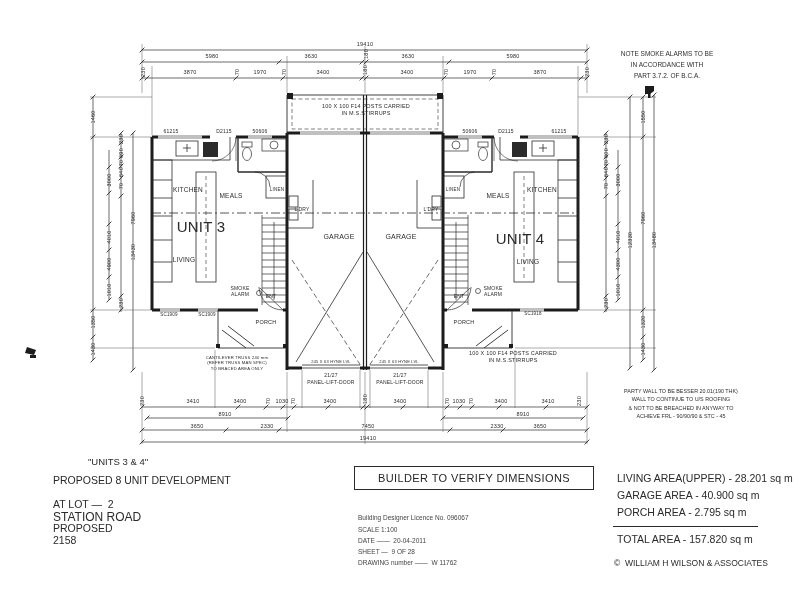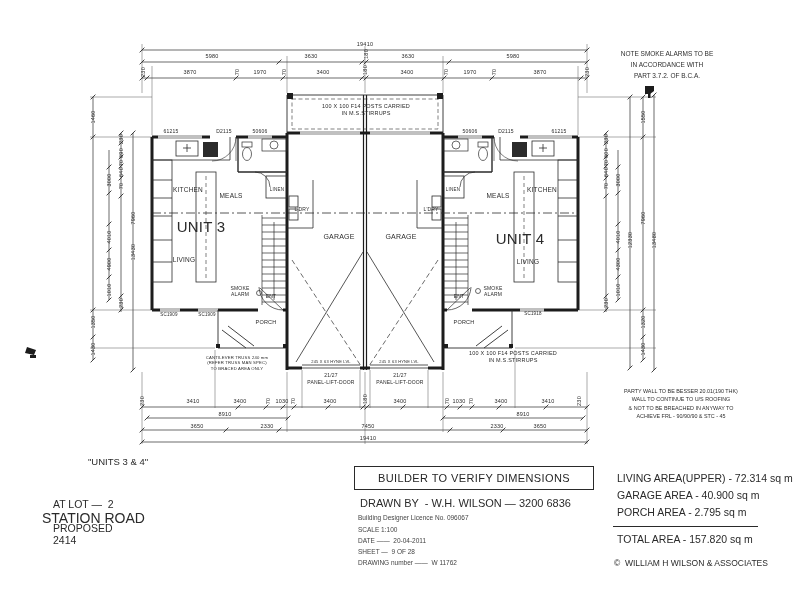--- a/index.html
+++ b/index.html
@@ -415,35 +415,35 @@
   <div class="note" style="left:602px;top:48px;width:130px;font-size:6.5px;line-height:1.7;text-align:center;">NOTE SMOKE ALARMS TO BE
 IN ACCORDANCE WITH
 PART 3.7.2. OF B.C.A.</div>
 
   <div class="note" style="left:597px;top:387px;width:168px;font-size:5.4px;line-height:1.55;text-align:center;">PARTY WALL TO BE BESSER 20.01(190 THK)
 WALL TO CONTINUE TO U/S ROOFING
 &amp; NOT TO BE BREACHED IN ANYWAY TO
 ACHIEVE FRL - 90/90/90 &amp; STC - 45</div>
 
   <div class="tb-line" style="left:88px;top:456px;font-size:9.5px;">"UNITS 3 &amp; 4"</div>
+  <div class="tb-line" style="left:53px;top:474px;font-size:10.5px;">PROPOSED 8 UNIT DEVELOPMENT</div>
   <div class="tb-line" style="left:53px;top:498px;font-size:10.5px;">AT LOT —  2</div>
-  <div class="tb-line" style="left:42px;top:510px;font-size:14px;">STATION ROAD</div>
+  <div class="tb-line" style="left:53px;top:510px;font-size:12px;">STATION ROAD</div>
   <div class="tb-line" style="left:53px;top:522px;font-size:10.5px;">PROPOSED</div>
-  <div class="tb-line" style="left:53px;top:534px;font-size:10.5px;">2414</div>
+  <div class="tb-line" style="left:53px;top:534px;font-size:10.5px;">2158</div>
 
   <div class="verify-box">
     <span>BUILDER TO VERIFY DIMENSIONS</span>
   </div>
-  <div class="tb-line" style="left:360px;top:497px;font-size:11px;">DRAWN BY  - W.H. WILSON — 3200 6836</div>
   <div class="tb-line" style="left:358px;top:514px;font-size:6.5px;color:#444;">Building Designer Licence No. 096067</div>
   <div class="tb-line" style="left:358px;top:526px;font-size:6.5px;color:#444;">SCALE 1:100</div>
   <div class="tb-line" style="left:358px;top:537px;font-size:6.5px;color:#444;">DATE ——  20-04-2011</div>
   <div class="tb-line" style="left:358px;top:548px;font-size:6.5px;color:#444;">SHEET —  9 OF 28</div>
   <div class="tb-line" style="left:358px;top:559px;font-size:6.5px;color:#444;">DRAWING number ——  W 11762</div>
 
-  <div class="tb-line" style="left:617px;top:472px;font-size:10.5px;">LIVING AREA(UPPER) - 72.314 sq m</div>
+  <div class="tb-line" style="left:617px;top:472px;font-size:10.5px;">LIVING AREA(UPPER) - 28.201 sq m</div>
   <div class="tb-line" style="left:617px;top:489px;font-size:10.5px;">GARAGE AREA - 40.900 sq m</div>
   <div class="tb-line" style="left:617px;top:506px;font-size:10.5px;">PORCH AREA - 2.795 sq m</div>
   <div class="areas-rule"></div>
   <div class="tb-line" style="left:617px;top:533px;font-size:10.5px;">TOTAL AREA - 157.820 sq m</div>
   <div class="tb-line" style="left:614px;top:558px;font-size:8.5px;">©  WILLIAM H WILSON &amp; ASSOCIATES</div>
 
 </div>
 
 </body></html>

